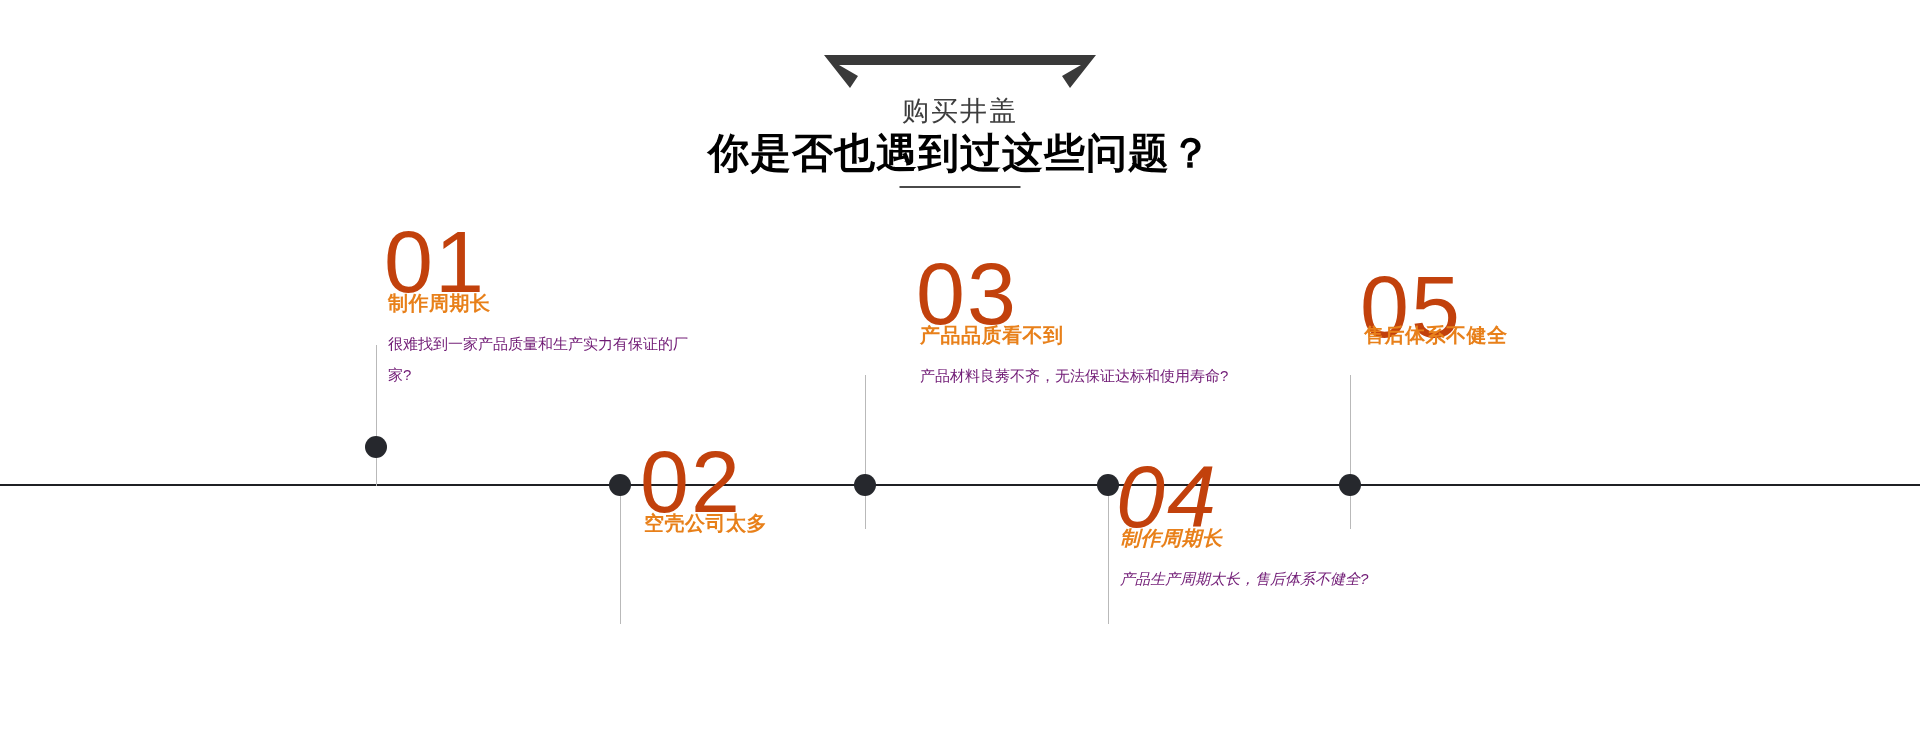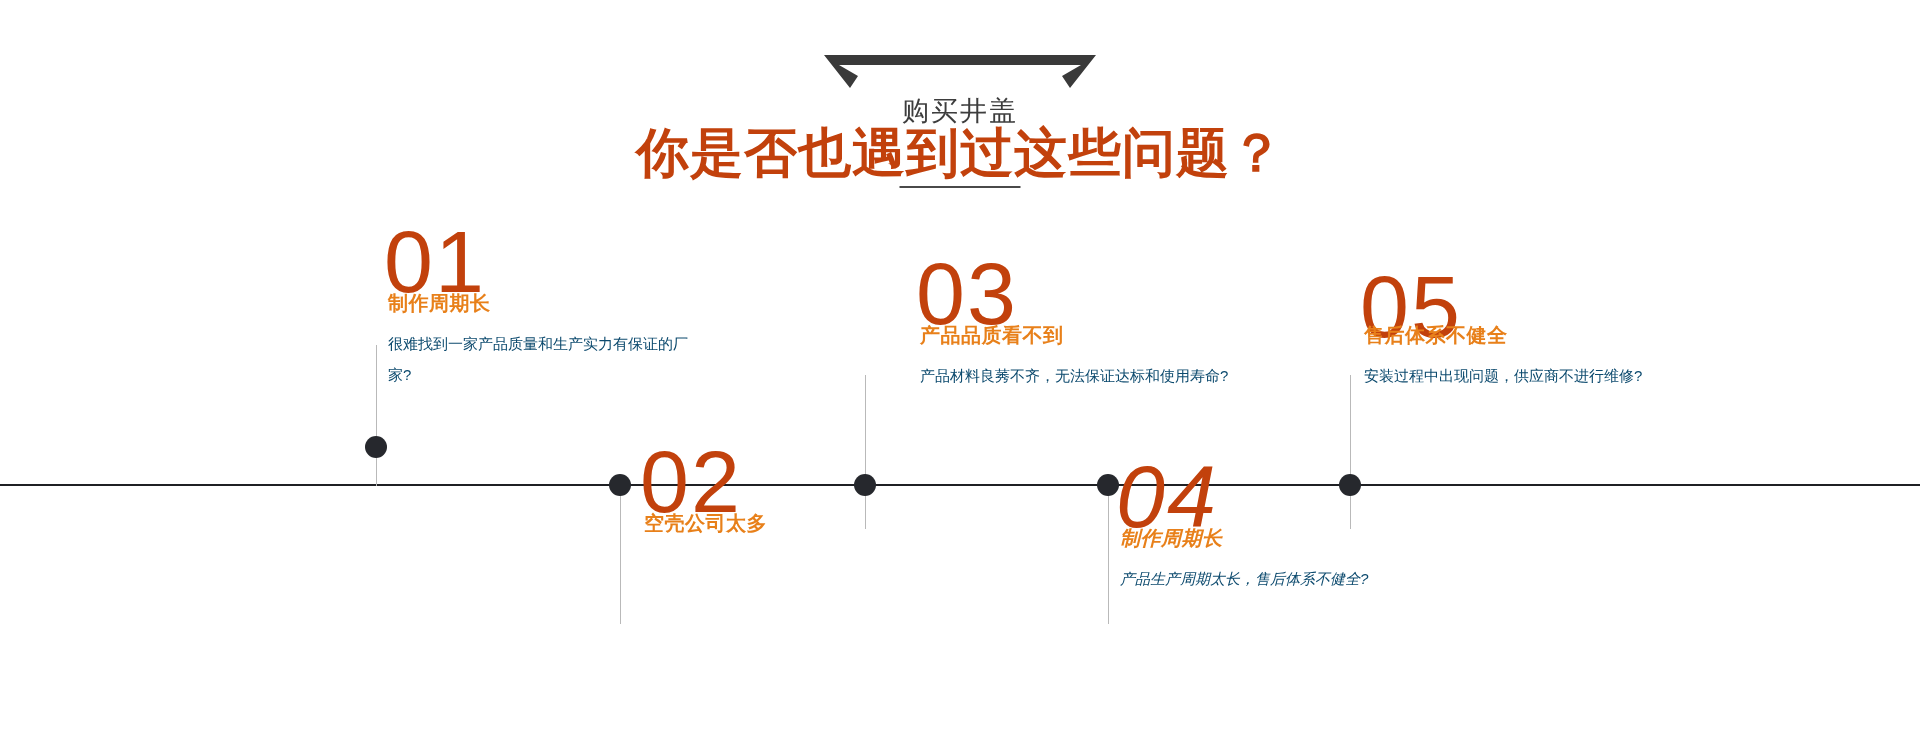--- a/index.html
+++ b/index.html
@@ -54,24 +54,24 @@
     letter-spacing: 2px;
     color: #3d3d3d;
     font-weight: 400;
   }
 
   .headline {
     position: absolute;
     left: 0;
     top: 127px;
     width: 1920px;
-    font-size: 53px;
+    font-size: 41px;
     line-height: 52px;
     letter-spacing: 1px;
-    color: #c2410c;
+    color: #000000;
     font-weight: 700;
   }
 
   .title-rule {
     position: absolute;
     left: 50%;
     top: 186px;
     transform: translateX(-50%);
     width: 121px;
     height: 2px;
@@ -132,21 +132,21 @@
     color: #e8801a;
     letter-spacing: 0.5px;
     white-space: nowrap;
   }
 
   .item-desc {
     position: relative;
     margin-top: 12px;
     font-size: 15px;
     line-height: 31px;
-    color: #0c4a6e;
+    color: #701a75;
     font-weight: 400;
     width: 320px;
   }
 
   
   .item-1 { left: 388px; top: 290px; }
   .item-1 .wm { left: -4px; top: -72px; }
 
   .item-2 { left: 632px; top: 510px; margin-left: 12px; }
   .item-2 .wm { left: -4px; top: -72px; }
@@ -213,16 +213,15 @@
 
   <div class="item item-4">
     <div class="wm">04</div>
     <div class="item-title">制作周期长</div>
     <div class="item-desc">产品生产周期太长，售后体系不健全?</div>
   </div>
 
   <div class="item item-5">
     <div class="wm">05</div>
     <div class="item-title">售后体系不健全</div>
-    <div class="item-desc">安装过程中出现问题，供应商不进行维修?</div>
   </div>
 
 </div>
 
 </body></html>

